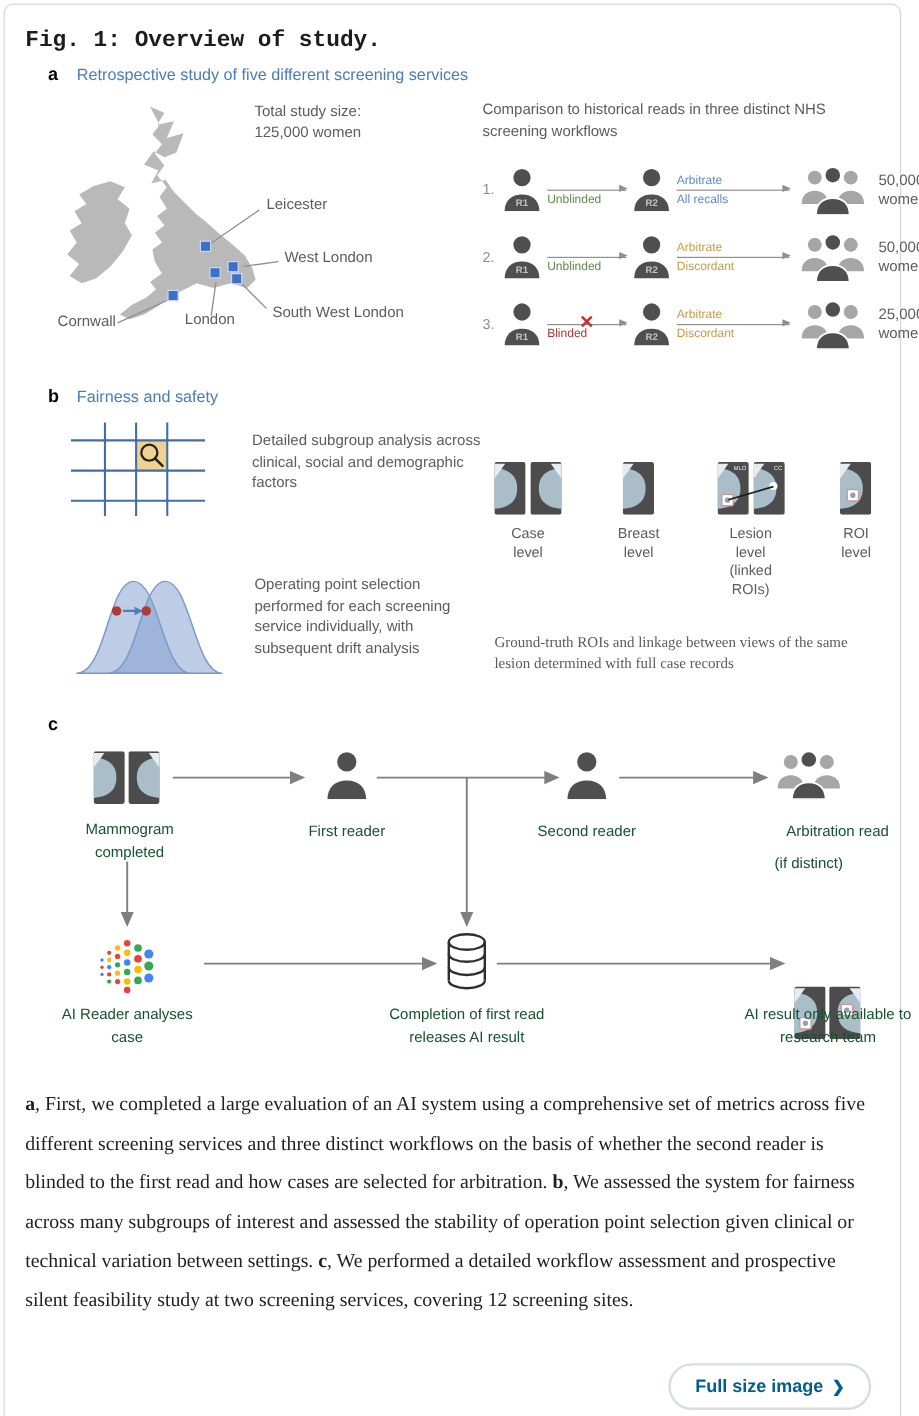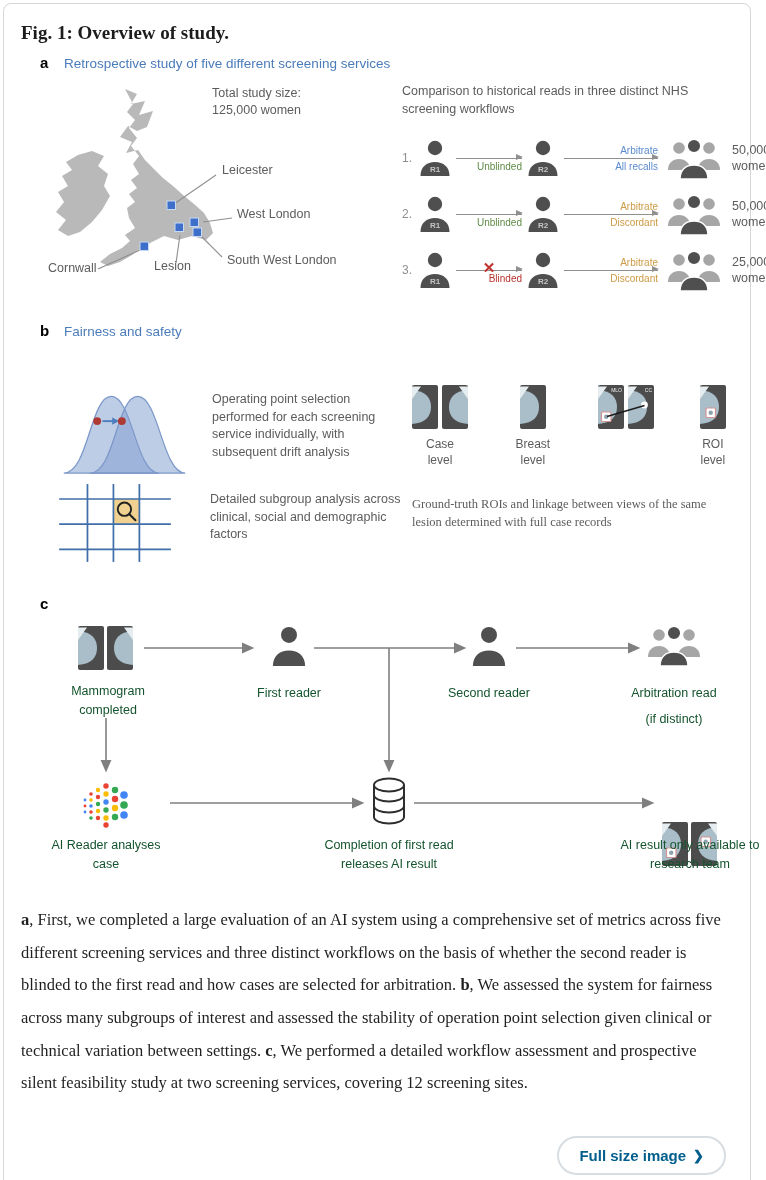--- a/index.html
+++ b/index.html
@@ -6,21 +6,21 @@
   html,body { background:#fff; }
   body { font-family:"Liberation Sans", sans-serif; color:#646464; }
 
   .card {
     width:748px; margin:3px 14px 14px 3px; background:#fff;
     border:1px solid #d6d6d6; border-radius:8px;
     padding:16px 16px 26px 16px; min-height:1160px;
   }
 
   .fig-title {
-    font-family:Liberation Serif, serif; font-weight:700;
+    font-family:Liberation Mono, monospace; font-weight:700;
     font-size:19px; color:#1c1c1c; margin:2px 0 10px 1px;
   }
 
   .figure { padding-left:20px; }
 
   .panel-head { display:flex; align-items:baseline; margin-bottom:8px; }
   .panel-letter { font-weight:700; font-size:15px; color:#000; width:24px; }
   .panel-heading { color:#4a7cba; font-size:13.5px; }
 
   
@@ -31,21 +31,21 @@
   .map-total { position:absolute; left:172px; top:6px; font-size:12.5px; color:#5c5c5c; line-height:1.35; }
 
   .workflows { flex:1; padding-left:14px; padding-top:4px; }
   .comparison-heading { font-size:12.5px; color:#5c5c5c; max-width:300px; line-height:1.4; margin-bottom:14px; }
 
   .wf-row { display:flex; align-items:center; height:52px; margin-bottom:4px; }
   .wf-num { width:16px; font-size:12px; color:#8f8f8f; flex:none; }
   .person { flex:none; }
   .seg { display:flex; flex-direction:column; justify-content:center; position:relative; flex:none; margin:0 4px; }
   .seg1 { width:66px; } .seg2 { width:94px; }
-  .seg-label { height:15px; font-size:10px; text-align:right; line-height:15px; }
+  .seg-label { height:15px; font-size:10px; text-align:left; line-height:15px; }
   .arrow-line { position:relative; height:0; border-top:1.6px solid #8f8f8f; display:block; }
   .arrow-line::after {
     content:""; position:absolute; right:-1px; top:-4.4px;
     border-left:7px solid #8f8f8f; border-top:3.6px solid transparent; border-bottom:3.6px solid transparent;
   }
   .green { color:#5f8a46; } .red { color:#b5332d; }
   .blue { color:#5b8bce; } .amber { color:#cc9a44; }
   .x-mark { position:absolute; left:50%; top:50%; transform:translate(-50%,-61%); color:#bf3430; font-weight:700; font-size:15px; }
   .group-icon { flex:none; margin-left:6px; }
   .wf-vol { margin-left:12px; font-size:12.5px; color:#5c5c5c; line-height:1.3; }
@@ -130,21 +130,21 @@
               <rect x="100" y="157" width="8.5" height="8.5"></rect>
             </g>
           </svg>
           <div class="map-total">
             <div>Total study size:</div>
             <div>125,000 women</div>
           </div>
           <span class="map-label" style="left:182px; top:84px;">Leicester</span>
           <span class="map-label" style="left:197px; top:128px;">West London</span>
           <span class="map-label" style="left:187px; top:174px;">South West London</span>
-          <span class="map-label" style="left:114px; top:180px;">Lesion</span>
+          <span class="map-label" style="left:114px; top:180px;">London</span>
           <span class="map-label" style="left:8px; top:182px;">Cornwall</span>
         </div>
 
         <div class="workflows">
           <p class="comparison-heading">Comparison to historical reads in three distinct NHS screening workflows</p>
 
           <div class="wf-row">
             <span class="wf-num">1.</span>
             <svg class="person" width="34" height="36" viewBox="0 0 34 36">
               <circle cx="17" cy="8" r="7.2" fill="#4f4f4f"></circle>
@@ -268,49 +268,49 @@
       </div>
     </section>
 
     <section class="panel panel-b">
       <div class="panel-head">
         <span class="panel-letter">b</span>
         <span class="panel-heading">Fairness and safety</span>
       </div>
       <div class="panel-b-body">
         <div class="pb-left">
-          <div class="pb-row pb-row-curves">
-            <svg class="curves-icon" width="132" height="92" viewBox="0 0 150 95">
-              <path d="M2,93 C30,93 32,6 56,6 C80,6 84,93 110,93 Z" fill="rgba(125,155,205,0.5)" stroke="#7b97c9" stroke-width="1.4"></path>
-              <path d="M32,93 C60,93 62,6 86,6 C110,6 114,93 140,93 Z" fill="rgba(125,155,205,0.5)" stroke="#7b97c9" stroke-width="1.4"></path>
-              <line x1="46" y1="34" x2="58" y2="34" stroke="#4d7fbd" stroke-width="2.2"></line>
-              <polygon points="57,30 65,34 57,38" fill="#4d7fbd"></polygon>
-              <circle cx="40" cy="34" r="4.5" fill="#ae3a34"></circle>
-              <circle cx="68" cy="34" r="4.5" fill="#ae3a34"></circle>
-            </svg>
-            <p class="pb-text">Operating point selection performed for each screening service individually, with subsequent drift analysis</p>
-          </div>
           <div class="pb-row pb-row-grid">
             <svg class="grid-icon" width="118" height="88" viewBox="0 0 150 105">
               <rect x="73" y="22" width="33" height="32" fill="#f1d18f"></rect>
               <g stroke="#3f6ea8" stroke-width="2.2">
                 <line x1="4" y1="22" x2="146" y2="22"></line>
                 <line x1="4" y1="54" x2="146" y2="54"></line>
                 <line x1="4" y1="86" x2="146" y2="86"></line>
                 <line x1="40" y1="3" x2="40" y2="102"></line>
                 <line x1="73" y1="3" x2="73" y2="102"></line>
                 <line x1="106" y1="3" x2="106" y2="102"></line>
               </g>
               <g>
                 <circle cx="87" cy="35" r="8.5" fill="none" stroke="#222" stroke-width="2.4"></circle>
                 <line x1="93" y1="41" x2="101" y2="49" stroke="#222" stroke-width="2.6" stroke-linecap="round"></line>
               </g>
             </svg>
             <p class="pb-text">Detailed subgroup analysis across clinical, social and demographic factors</p>
           </div>
+          <div class="pb-row pb-row-curves">
+            <svg class="curves-icon" width="132" height="92" viewBox="0 0 150 95">
+              <path d="M2,93 C30,93 32,6 56,6 C80,6 84,93 110,93 Z" fill="rgba(125,155,205,0.5)" stroke="#7b97c9" stroke-width="1.4"></path>
+              <path d="M32,93 C60,93 62,6 86,6 C110,6 114,93 140,93 Z" fill="rgba(125,155,205,0.5)" stroke="#7b97c9" stroke-width="1.4"></path>
+              <line x1="46" y1="34" x2="58" y2="34" stroke="#4d7fbd" stroke-width="2.2"></line>
+              <polygon points="57,30 65,34 57,38" fill="#4d7fbd"></polygon>
+              <circle cx="40" cy="34" r="4.5" fill="#ae3a34"></circle>
+              <circle cx="68" cy="34" r="4.5" fill="#ae3a34"></circle>
+            </svg>
+            <p class="pb-text">Operating point selection performed for each screening service individually, with subsequent drift analysis</p>
+          </div>
         </div>
 
         <div class="pb-right">
           <div class="levels-row">
             <div class="level">
               <div class="level-icons">
                 <svg width="26" height="44" viewBox="0 0 26 44">
                   <rect width="26" height="44" rx="2" fill="#4c4c4c"></rect>
                   <path d="M0,5 C14,6 19,13 19,22 C19,31 14,38 0,39 Z" fill="#a9bec9"></path>
                   <path d="M0,1.5 L9,1.5 L0,14 Z" fill="#e6edf0"></path>
@@ -351,20 +351,24 @@
                   <rect width="26" height="44" rx="2" fill="#4c4c4c"></rect>
                   <path d="M0,5 C14,6 19,13 19,22 C19,31 14,38 0,39 Z" fill="#a9bec9"></path>
                   <path d="M0,1.5 L9,1.5 L0,14 Z" fill="#e6edf0"></path>
                   <text x="24" y="7" text-anchor="end" font-size="5" fill="#ececec">CC</text>
                   <circle cx="16.5" cy="20" r="3.4" fill="#fff"></circle>
                 </svg>
                 <svg class="link-overlay" width="56" height="44" viewBox="0 0 56 44">
                   <line x1="9" y1="31.5" x2="46.5" y2="20.5" stroke="#1b1b1b" stroke-width="1.4"></line>
                 </svg>
               </div>
+              <span class="level-label">
+                <span style="display:block">Lesion level</span>
+                <span style="display:block">(linked ROIs)</span>
+              </span>
             </div>
 
             <div class="level">
               <div class="level-icons">
                 <svg width="26" height="44" viewBox="0 0 26 44">
                   <rect width="26" height="44" rx="2" fill="#4c4c4c"></rect>
                   <path d="M0,5 C14,6 19,13 19,22 C19,31 14,38 0,39 Z" fill="#a9bec9"></path>
                   <path d="M0,1.5 L9,1.5 L0,14 Z" fill="#e6edf0"></path>
                   <rect x="6" y="23" width="9.5" height="9.5" rx="1" fill="#fff" stroke="#d29595" stroke-width="1.2"></rect>
                   <circle cx="10.7" cy="27.7" r="2.2" fill="#8fa3ad"></circle>
@@ -438,21 +442,21 @@
               <path d="M12,42 C12,32.5 18,28 26,28 C34,28 40,32.5 40,42 Z"></path>
           </g>
         </svg>
 
         <div class="pc-label" style="left:8px; top:62px; width:120px;">
           <div>Mammogram</div>
           <div>completed</div>
         </div>
         <div class="pc-label" style="left:189px; top:64px; width:120px;">First reader</div>
         <div class="pc-label" style="left:389px; top:64px; width:120px;">Second reader</div>
-        <div class="pc-label" style="left:574px; top:64px; width:120px;">Arbitration read</div>
+        <div class="pc-label" style="left:598px; top:64px; width:120px;">Arbitration read</div>
         <div class="pc-label" style="left:574px; top:90px; width:120px;">(if distinct)</div>
 
         <svg class="pc-node" style="left:42px; top:158px;" width="48" height="52" viewBox="0 0 48 52">
           <circle cx="3" cy="22" r="1.4" fill="#4285F4"></circle>
             <circle cx="3" cy="28" r="1.4" fill="#EA4335"></circle>
             <circle cx="3" cy="34" r="1.4" fill="#4285F4"></circle>
           <circle cx="9" cy="16" r="1.8" fill="#EA4335"></circle>
             <circle cx="9" cy="22" r="1.8" fill="#FBBC05"></circle>
             <circle cx="9" cy="28" r="1.8" fill="#4285F4"></circle>
             <circle cx="9" cy="34" r="1.8" fill="#EA4335"></circle>

